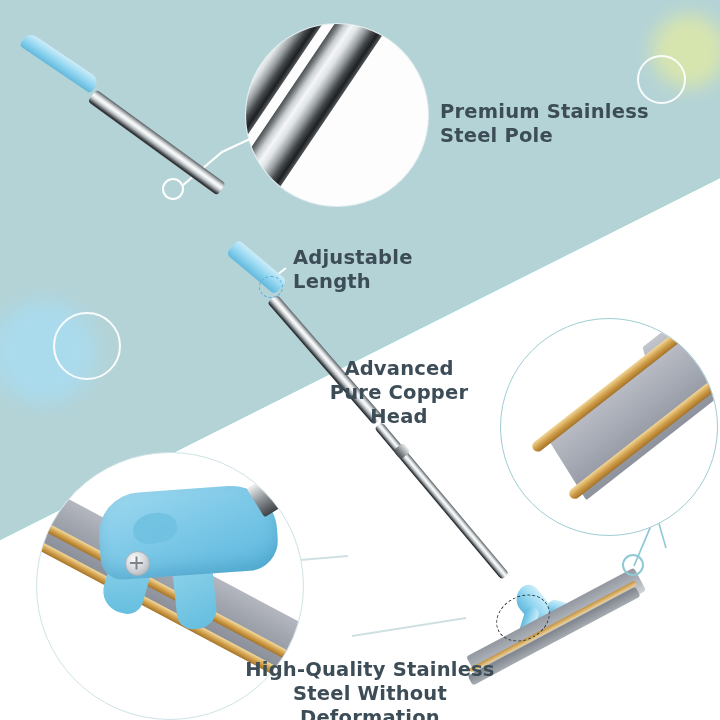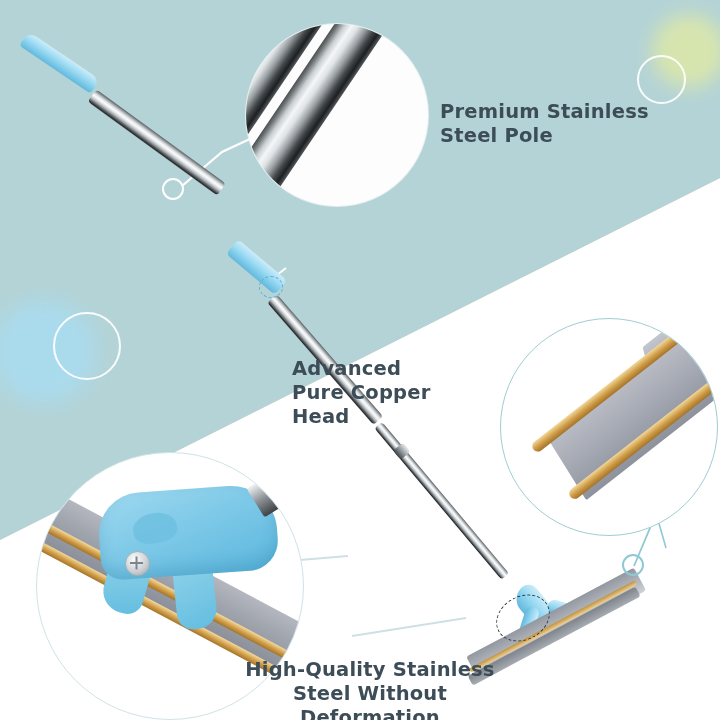--- a/index.html
+++ b/index.html
@@ -1,21 +1,21 @@
 <!DOCTYPE html>
 <html><head>
 <meta charset="utf-8">
 <style>
   html,body{margin:0;padding:0;background:#fff;}
   #stage{
     position:relative;
     width:720px;height:720px;
     overflow:hidden;
     font-family:"DejaVu Sans","Liberation Sans",sans-serif;
-    background:#a3a3a3;
+    background:#14b8a6;
   }
   
   .bg-teal{
     position:absolute;inset:0;
     background:#b4d3d6;
     -webkit-clip-path:polygon(0 0,720px 0,720px 178px,0 540px);
     clip-path:polygon(0 0,720px 0,720px 178px,0 540px);
   }
   .bg-white{
     position:absolute;inset:0;
@@ -185,21 +185,21 @@
   
   .label{
     position:absolute;
     color:#3d4d57;
     font-weight:700;
     font-size:19.5px;
     line-height:1.22;
     letter-spacing:.2px;
     white-space:pre-line;
   }
-  .label.right{text-align:left;}
+  .label.right{text-align:center;}
   .label.center{text-align:center;}
 </style>
 </head>
 <body>
 
 <div id="stage">
 
   <div class="bg-teal"></div>
   <div class="bg-white"></div>
 
@@ -286,20 +286,22 @@
 
   <div class="dashed-ring light" style="left:259px;top:276px;width:24px;height:22px;"></div>
 
   <div class="mini-ring mini-teal" style="left:622px;top:554px;width:22px;height:22px;"></div>
 
   <div class="dashed-ring" style="left:495px;top:596px;width:56px;height:44px;transform:rotate(-28deg);"></div>
 
   <div class="label" style="left:440px;top:100px;">Premium Stainless
 Steel Pole</div>
 
+  <div class="label" style="left:293px;top:246px;">Adjustable
+Length</div>
 
   <div class="label right" style="left:292px;top:357px;width:214px;">Advanced
 Pure Copper
 Head</div>
 
 
   <div class="label center" style="left:232px;top:658px;width:276px;">High-Quality Stainless
 Steel Without Deformation</div>
 
 </div>

